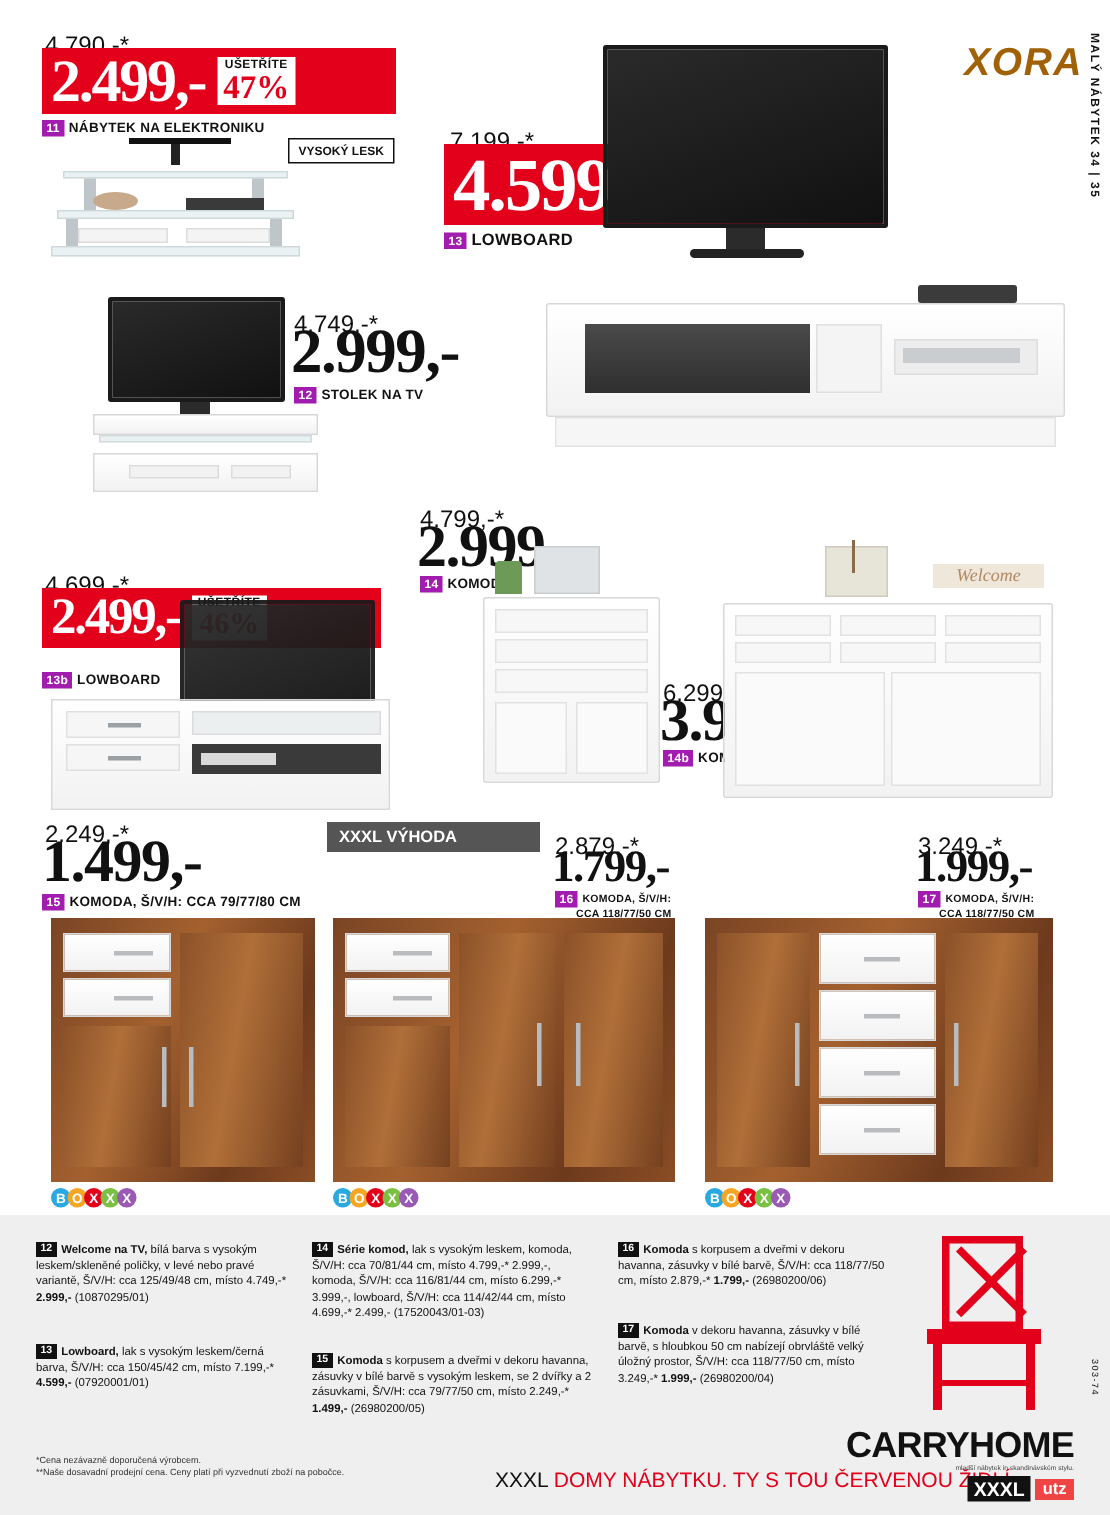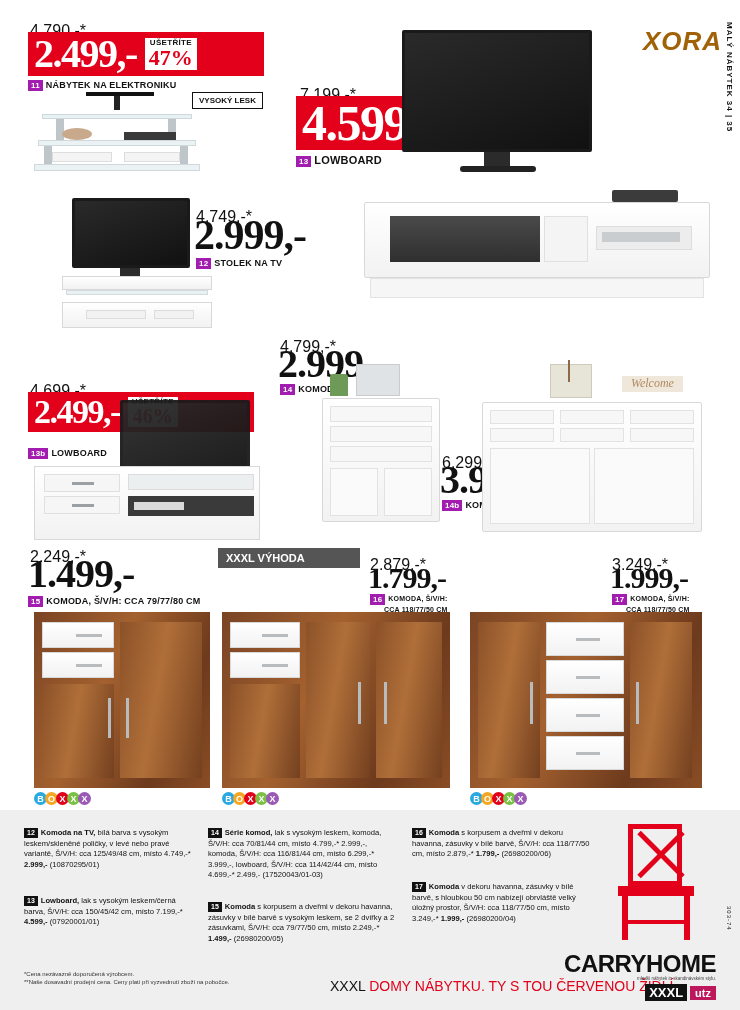--- a/index.html
+++ b/index.html
@@ -213,21 +213,21 @@
   </div>
 
   <div class="abs" style="left:442px; top:454px;">6.299,-*</div>
   <div class="abs bigprice" style="left:440px; top:462px; font-size:40px;">3.999,-</div>
   <div class="abs caption" style="left:442px; top:500px;">
     <span class="numbadge">14b</span><span>KOMODA</span>
   </div>
   <div class="photo" style="left:482px; top:360px; width:226px; height:178px;">
     <div class="abs" style="left:68px; top:4px; width:42px; height:34px; background:#e7e4d8; border:1px solid #cfcabb;"></div>
     <div class="abs" style="left:86px; top:0px; width:2px; height:22px; background:#8c6a4a;"></div>
-    <div class="abs" style="left:140px; top:16px; width:61px; height:16px; background:#efe7da; color:#b08a63; font-style:italic; font-size:12px; font-family:'Liberation Serif',serif; text-align:center;">Welcome</div>
+    <div class="abs" style="left:140px; top:16px; width:74px; height:16px; background:#efe7da; color:#b08a63; font-style:italic; font-size:12px; font-family:'Liberation Serif',serif; text-align:center;">Welcome</div>
     <div class="abs white-furn" style="left:0px; top:42px; width:220px; height:130px; border-radius:2px;"></div>
     <div class="abs" style="left:8px; top:50px; width:64px; height:14px; background:#f7f7f7; border:1px solid #e2e2e2;"></div>
     <div class="abs" style="left:78px; top:50px; width:64px; height:14px; background:#f7f7f7; border:1px solid #e2e2e2;"></div>
     <div class="abs" style="left:148px; top:50px; width:64px; height:14px; background:#f7f7f7; border:1px solid #e2e2e2;"></div>
     <div class="abs" style="left:8px; top:68px; width:64px; height:14px; background:#f7f7f7; border:1px solid #e2e2e2;"></div>
     <div class="abs" style="left:78px; top:68px; width:64px; height:14px; background:#f7f7f7; border:1px solid #e2e2e2;"></div>
     <div class="abs" style="left:148px; top:68px; width:64px; height:14px; background:#f7f7f7; border:1px solid #e2e2e2;"></div>
     <div class="abs" style="left:8px; top:88px; width:100px; height:76px; background:#fafafa; border:1px solid #e2e2e2;"></div>
     <div class="abs" style="left:112px; top:88px; width:100px; height:76px; background:#fafafa; border:1px solid #e2e2e2;"></div>
   </div>
@@ -311,21 +311,21 @@
     <span style="background:#2aa8e0;">B</span>
       <span style="background:#f5a623;">O</span>
       <span style="background:#e2001a;">X</span>
       <span style="background:#7ac143;">X</span>
       <span style="background:#9b59b6;">X</span>
   </div>
 
   <div class="footer">
 
     <div class="foot-col" style="left:24px; top:18px; width:172px;">
-      <div><span class="foot-num">12</span><b>Komoda na TV,</b><span> bílá barva s vysokým leskem/skleněné poličky, v levé nebo pravé variantě, Š/V/H: cca 125/49/48 cm, místo 4.749,-* </span><b>2.999,-</b> <span>(10870295/01)</span></div>
+      <div><span class="foot-num">12</span><b>Welcome na TV,</b><span> bílá barva s vysokým leskem/skleněné poličky, v levé nebo pravé variantě, Š/V/H: cca 125/49/48 cm, místo 4.749,-* </span><b>2.999,-</b> <span>(10870295/01)</span></div>
     </div>
     <div class="foot-col" style="left:24px; top:86px; width:172px;">
       <div><span class="foot-num">13</span><b>Lowboard,</b><span> lak s vysokým leskem/černá barva, Š/V/H: cca 150/45/42 cm, místo 7.199,-* </span><b>4.599,-</b> <span>(07920001/01)</span></div>
     </div>
 
     <div class="foot-col" style="left:208px; top:18px; width:188px;">
       <div><span class="foot-num">14</span><b>Série komod,</b><span> lak s vysokým leskem, komoda, Š/V/H: cca 70/81/44 cm, místo 4.799,-* 2.999,-, komoda, Š/V/H: cca 116/81/44 cm, místo 6.299,-* 3.999,-, lowboard, Š/V/H: cca 114/42/44 cm, místo 4.699,-* 2.499,-</span> <span>(17520043/01-03)</span></div>
     </div>
     <div class="foot-col" style="left:208px; top:92px; width:188px;">
       <div><span class="foot-num">15</span><b>Komoda</b><span> s korpusem a dveřmi v dekoru havanna, zásuvky v bílé barvě s vysokým leskem, se 2 dvířky a 2 zásuvkami, Š/V/H: cca 79/77/50 cm, místo 2.249,-* </span><b>1.499,-</b> <span>(26980200/05)</span></div>
@@ -362,18 +362,18 @@
       <span style="color:#e2001a;">DOMY NÁBYTKU. TY S TOU ČERVENOU ŽIDLÍ.</span>
     </div>
 
     <div class="abs" style="left:548px; top:140px; text-align:right; width:168px;">
       <div style="font-size:24px; font-weight:700; letter-spacing:-.5px;">
         <span style="color:#111;">CARRYHOME</span>
       </div>
       <div style="font-size:4.5px; color:#444; margin-top:-2px;">mladší nábytek in skandinávském stylu.</div>
       <div style="margin-top:3px; display:flex; justify-content:flex-end; align-items:center; gap:3px;">
         <span style="background:#111; color:#fff; font-size:13px; font-weight:700; padding:1px 4px;">XXXL</span>
-        <span style="background:#be185d; color:#fff; font-size:11px; font-weight:700; padding:1px 5px;">utz</span>
+        <span style="background:#ef4444; color:#fff; font-size:11px; font-weight:700; padding:1px 5px;">utz</span>
       </div>
     </div>
   </div>
 
 </div>
 
 </body></html>

